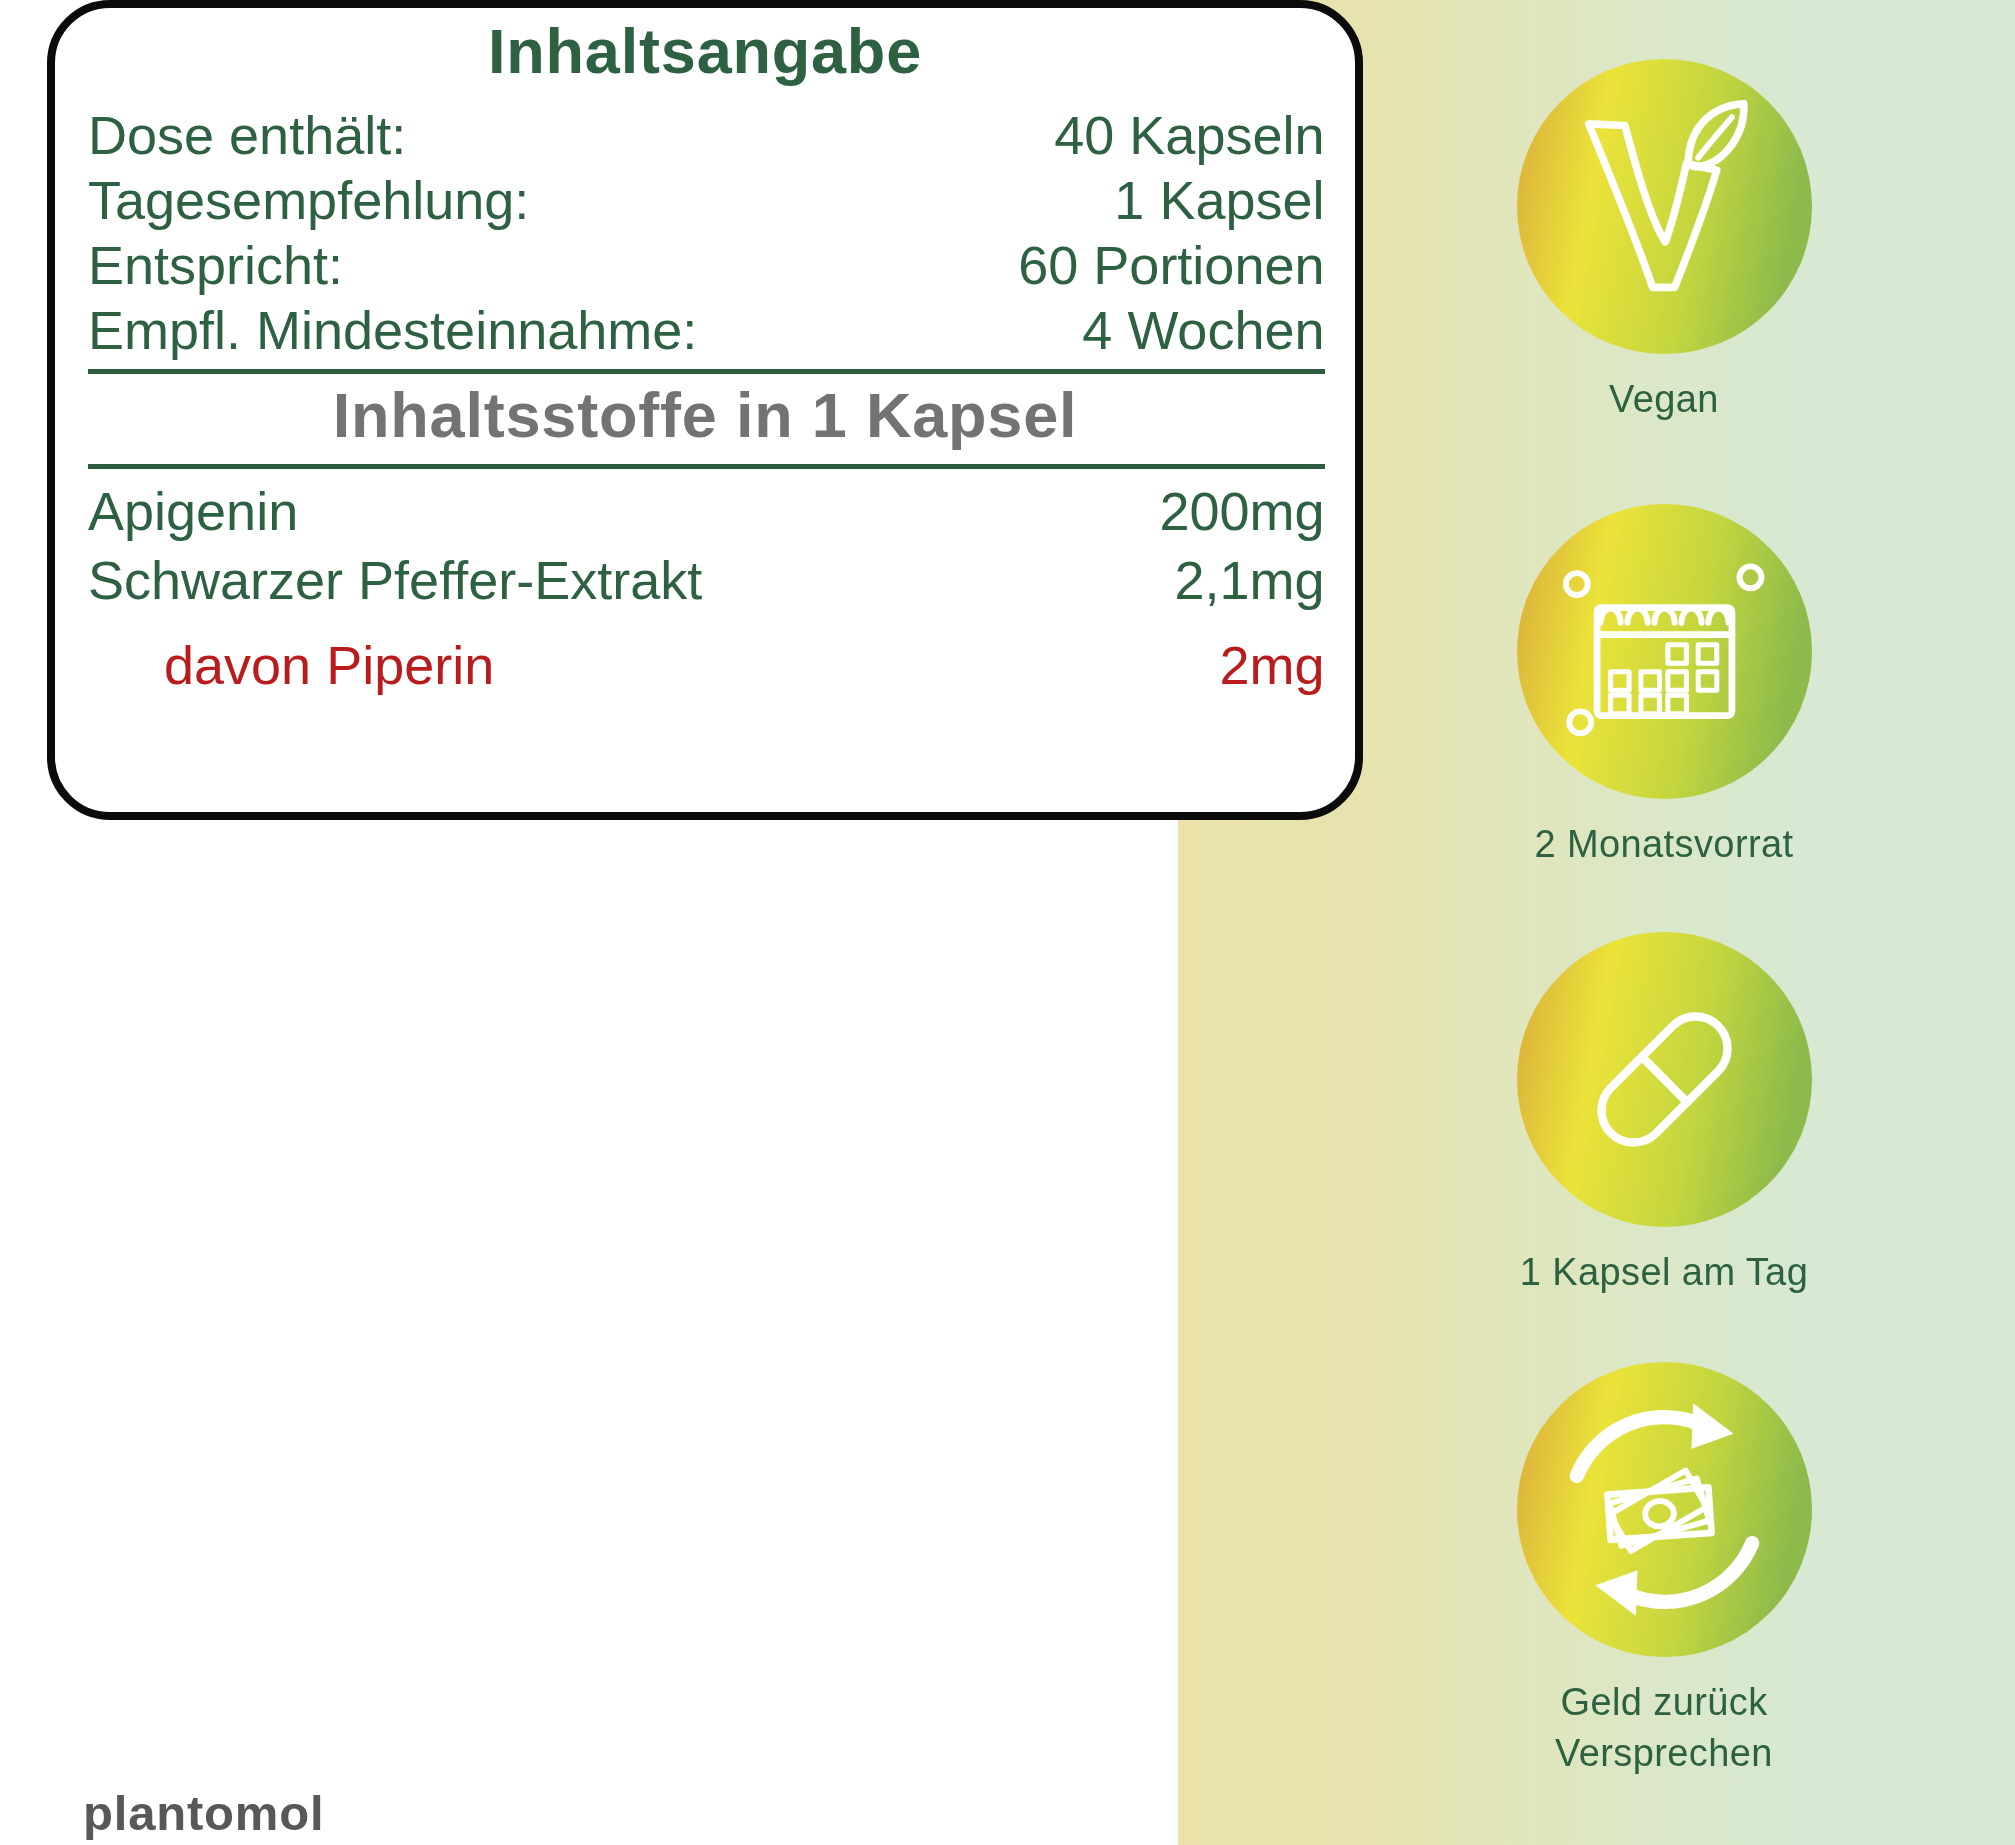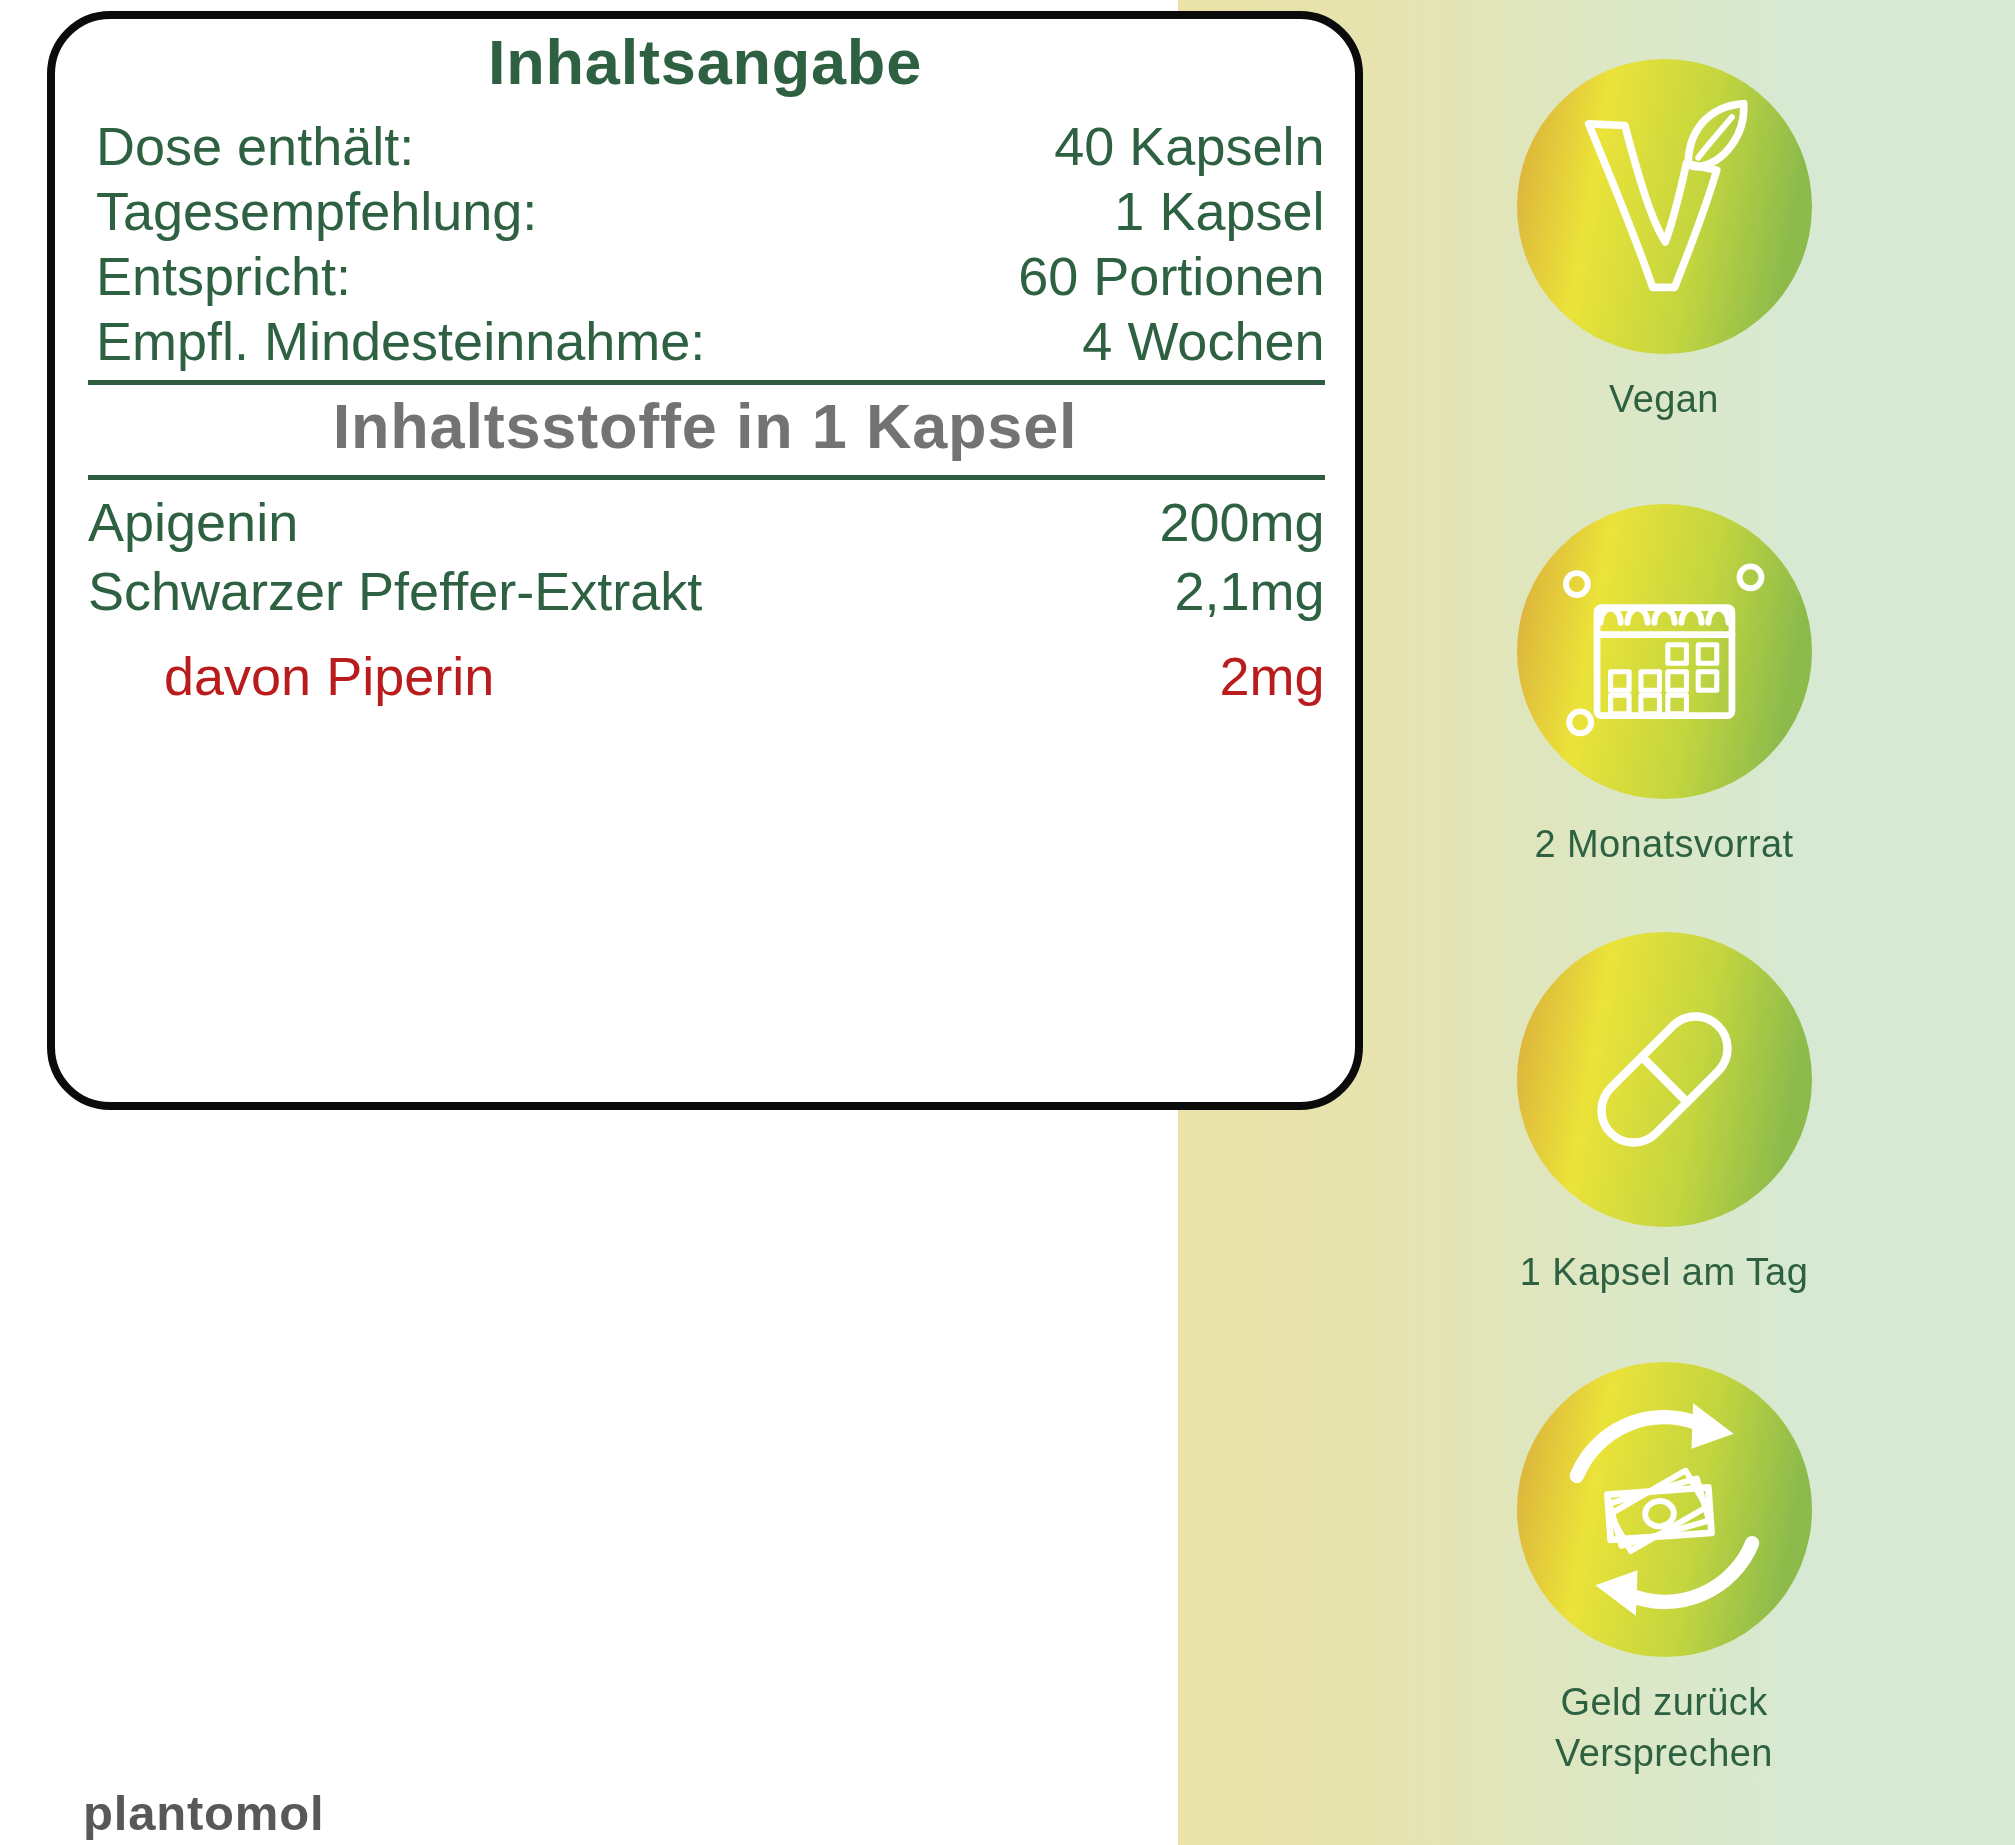--- a/index.html
+++ b/index.html
@@ -8,29 +8,29 @@
     background:#ffffff;
     font-family:"Liberation Sans", sans-serif;
   }
   
   .band{
     position:absolute;left:1178px;top:0;width:837px;height:1846px;
     background:linear-gradient(90deg,#eae2a9 0%,#e7e3ae 22%,#dce7c4 52%,#d7e9d2 74%,#d7e9d2 100%);
   }
   
   .card{
-    position:absolute;left:47px;top:11px;width:1316px;height:1099px;
+    position:absolute;left:47px;top:0;width:1316px;height:820px;
     box-sizing:border-box;border:8.5px solid #0b0b0b;border-radius:63px;
     background:#ffffff;
   }
   .card-title{
     position:absolute;top:6.8px;left:0;right:0;text-align:center;
     font-size:63px;font-weight:600;color:#2d6142;letter-spacing:0.8px;
   }
-  .info-table{position:absolute;top:95px;left:33px;right:30.5px;margin-left:8px;}
+  .info-table{position:absolute;top:95px;left:33px;right:30.5px;}
   .info-row{display:flex;justify-content:space-between;align-items:baseline;
     font-size:54px;line-height:65px;color:#2d6142;}
   .rule{position:absolute;left:33px;right:30.5px;height:5.1px;background:#2d5c40;}
   .rule-1{top:361px;}
   .rule-2{top:456px;}
   .section-title{
     position:absolute;top:371px;left:0;right:0;text-align:center;
     font-size:63px;font-weight:600;color:#737373;letter-spacing:0.8px;
   }
   .ing-table{position:absolute;top:469px;left:33px;right:30.5px;}

